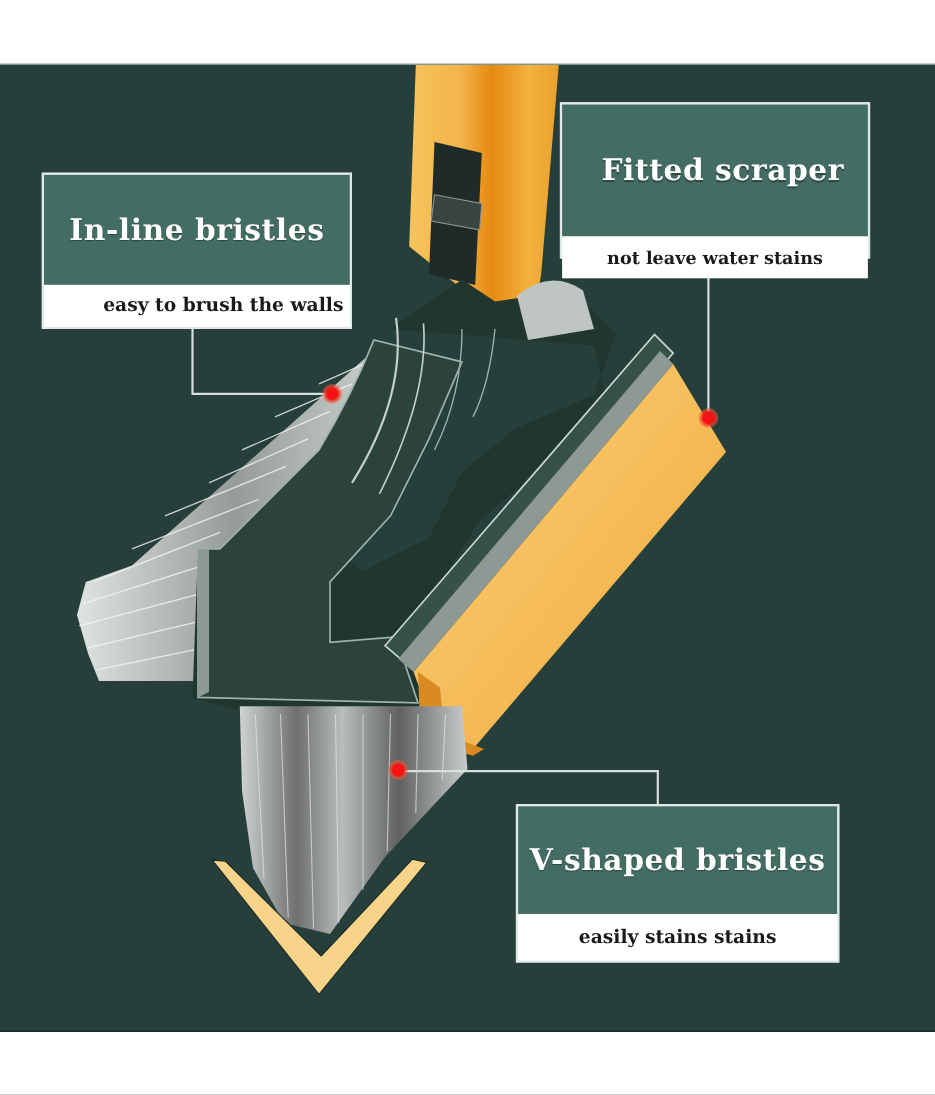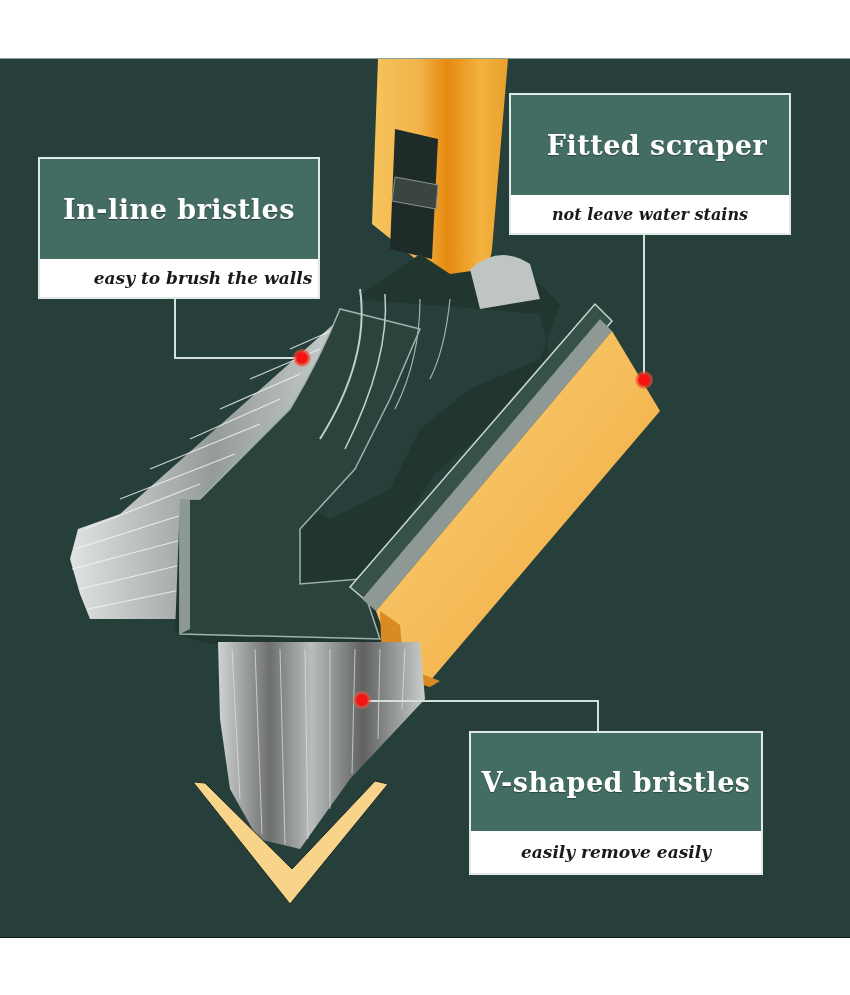--- a/index.html
+++ b/index.html
@@ -12,28 +12,28 @@
     }
     .art { position: absolute; left: 0; top: 0; width: 850px; height: 878px; }
     .callout { position: absolute; box-sizing: border-box; border: 2px solid #dfe9e6; background: #ffffff; }
     .callout .head {
       background: #436c62; color: #ffffff; display: flex; align-items: center; justify-content: center;
       font-family: "DejaVu Serif", serif; font-weight: bold; letter-spacing: 0.5px;
       text-shadow: 0 1px 1px rgba(0,0,0,0.35);
     }
     .callout .sub {
       background: #ffffff; color: #1a1a1a; display: flex; align-items: center; justify-content: center;
-      font-family: "DejaVu Serif", serif; font-weight: bold; font-style: italic;
+      font-family: "DejaVu Serif", serif; font-weight: bold;
     }
     #c-inline { left: 38px; top: 98px; width: 282px; height: 142px; }
     #c-inline .head { height: 100px; font-size: 27px; }
     #c-inline .sub { height: 38px; font-size: 17px; padding-left: 48px; }
 
     #c-scraper { left: 509px; top: 34px; width: 282px; height: 142px; }
-    #c-scraper .head { height: 100px; font-size: 27px; padding-left: 14px; }
+    #c-scraper .head { height: 120px; font-size: 27px; padding-left: 14px; }
     #c-scraper .sub { height: 38px; font-size: 16px; }
 
     #c-vshape { left: 469px; top: 672px; width: 294px; height: 144px; }
     #c-vshape .head { height: 98px; font-size: 27px; text-align: center; }
     #c-vshape .sub { height: 42px; font-size: 17px; }
   </style>
 </head>
 <body>
 
 <div class="canvas">
@@ -139,15 +139,15 @@
     <div class="sub">easy to brush the walls</div>
   </div>
 
   <div class="callout" id="c-scraper">
     <div class="head">Fitted scraper</div>
     <div class="sub">not leave water stains</div>
   </div>
 
   <div class="callout" id="c-vshape">
     <div class="head">V-shaped bristles</div>
-    <div class="sub">easily remove easily</div>
+    <div class="sub">easily stains stains</div>
   </div>
 </div>
 
 </body></html>

